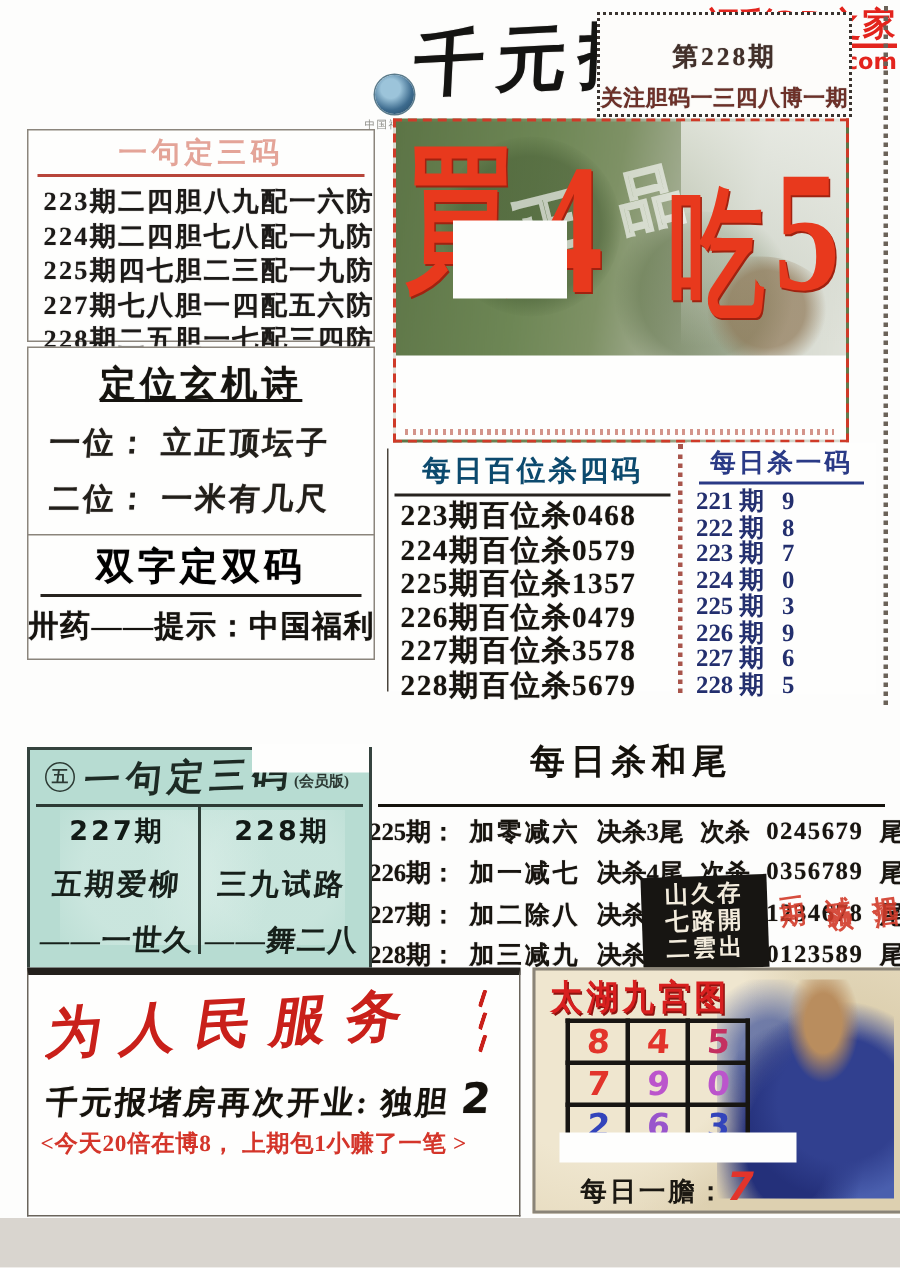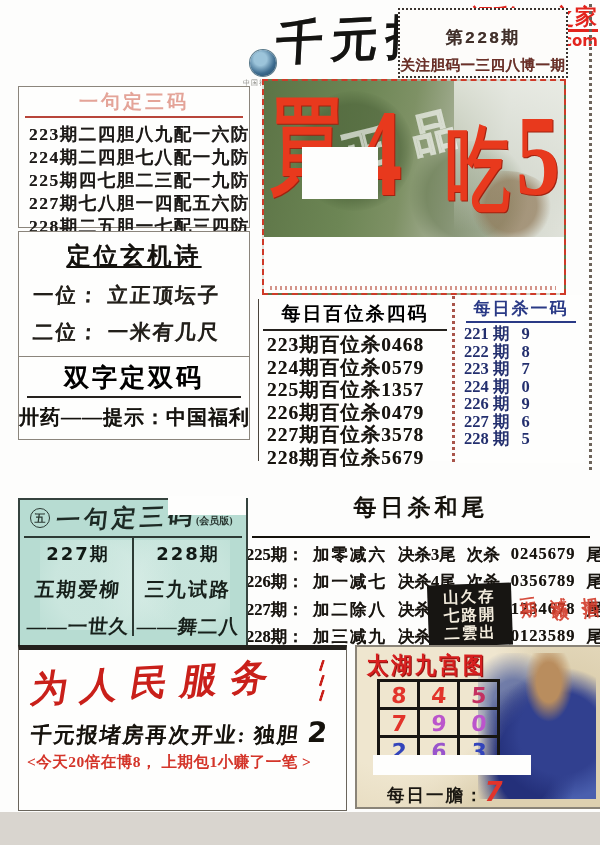--- a/index.html
+++ b/index.html
@@ -9,21 +9,21 @@
   .soft{text-shadow:0 0 .6px rgba(40,30,25,.55);}
 
   
   .brand{right:2px;top:5px;text-align:right;font-family:"DejaVu Sans",sans-serif;line-height:1.05;}
   .brand .nm{font-size:22px;font-weight:900;color:#e3241d;letter-spacing:1px;border-bottom:3px solid #e3241d;display:inline-block;padding-bottom:1px;}
   .brand .ur{font-size:15px;font-weight:bold;color:#e3241d;display:block;margin-top:2px;}
   .logo{left:250px;top:50px;width:26px;height:26px;border-radius:50%;background:radial-gradient(circle at 40% 35%,#9cc4da 0 28%,#3d6b8e 62%,#20425c 100%);box-shadow:0 0 0 1px #5a7a8a;}
   .logo-cap{left:243px;top:78px;font-size:7px;color:#8a8a84;letter-spacing:1px;}
   .mast{left:276px;top:8px;font-size:47px;font-weight:bold;color:#141412;letter-spacing:8px;transform:rotate(-3deg) skewX(-6deg);white-space:nowrap;}
   .issuebox{left:398px;top:8px;width:166px;height:66px;border:2px dotted #3a3430;background:#fdfcfa;text-align:center;}
-  .issuebox .no{margin-top:16px;font-size:17px;font-weight:bold;color:#42302a;letter-spacing:2px;font-family:Liberation Mono, monospace;}
+  .issuebox .no{margin-top:16px;font-size:17px;font-weight:bold;color:#42302a;letter-spacing:2px;}
   .issuebox .fx{margin-top:7px;font-size:14.5px;font-weight:bold;color:#6d3028;letter-spacing:.5px;}
   .rdot{left:585px;top:4px;width:4px;height:466px;border-right:3px dotted #6b6258;}
 
   
   .lbox{left:18px;width:230px;background:#fefefd;border:1px solid #8b857c;}
   .lbox .ttl{ text-align:center;font-weight:bold;}
   .fadet{color:rgba(205,90,70,.55);font-size:19px;letter-spacing:3px;padding-top:2px;}
   .redline{height:0;border-bottom:2px solid #b8453a;margin:1px 6px 3px 6px;}
   .slist{padding:2px 0 4px 10px;font-size:17.5px;font-weight:bold;color:#1c1a18;line-height:23px;letter-spacing:1.5px;white-space:nowrap;}
   .pttl{font-size:24px;letter-spacing:3px;text-decoration:underline;margin-top:8px;color:#15130f;}
@@ -42,21 +42,21 @@
   .c1{left:6px;top:12px;font-size:72px;transform:scaleY(1.45);transform-origin:top;}
   .c2{left:92px;top:10px;font-size:92px;transform:scaleY(1.35);transform-origin:top;}
   .c3{left:182px;top:42px;font-size:64px;transform:scaleY(1.5);transform-origin:top;}
   .c4{left:252px;top:18px;font-size:88px;transform:scaleY(1.3);transform-origin:top;}
   .cens{background:#fefefd;}
   .fineprint{left:6px;bottom:3px;width:286px;height:4px;opacity:.8;
     background:repeating-linear-gradient(90deg,#c97a6e 0 2px,transparent 2px 5px);}
 
   
   .baibox{left:258px;top:299px;width:192px;height:162px;border-left:1px solid #4a443c;background:#fefefd;}
-  .baibox .ttl{color:#000000;font-size:19px;font-weight:bold;letter-spacing:2px;text-align:center;border-bottom:2px solid #26221e;margin:0 4px;padding:2px 0;}
+  .baibox .ttl{color:#0c4a6e;font-size:19px;font-weight:bold;letter-spacing:2px;text-align:center;border-bottom:2px solid #26221e;margin:0 4px;padding:2px 0;}
   .bailist{padding:3px 0 0 8px;font-size:19.5px;font-weight:bold;color:#17140f;line-height:22.5px;letter-spacing:1px;white-space:nowrap;}
   .dotsep{left:452px;top:296px;width:3px;height:166px;border-left:3px dotted #a8544a;}
 
   
   .onebox{left:458px;top:295px;width:126px;height:168px;background:#fefefd;}
   .onebox .ttl{color:#2a3a86;font-size:17px;font-weight:bold;letter-spacing:2px;text-align:center;border-bottom:2px solid #2a3a86;margin:2px 8px 2px 8px;padding-bottom:1px;}
   .onerow{display:flex;gap:12px;font-size:16.5px;font-weight:bold;color:#232f6e;line-height:17.5px;padding-left:6px;white-space:nowrap;}
 
   
   .tailbox{left:246px;top:492px;width:350px;}
@@ -195,20 +195,24 @@
       <span>222 期</span>
       <span>8</span>
     </div>
   <div class="onerow">
       <span>223 期</span>
       <span>7</span>
     </div>
   <div class="onerow">
       <span>224 期</span>
       <span>0</span>
+    </div>
+  <div class="onerow">
+      <span>225 期</span>
+      <span>3</span>
     </div>
   <div class="onerow">
       <span>226 期</span>
       <span>9</span>
     </div>
   <div class="onerow">
       <span>227 期</span>
       <span>6</span>
     </div>
   <div class="onerow">

